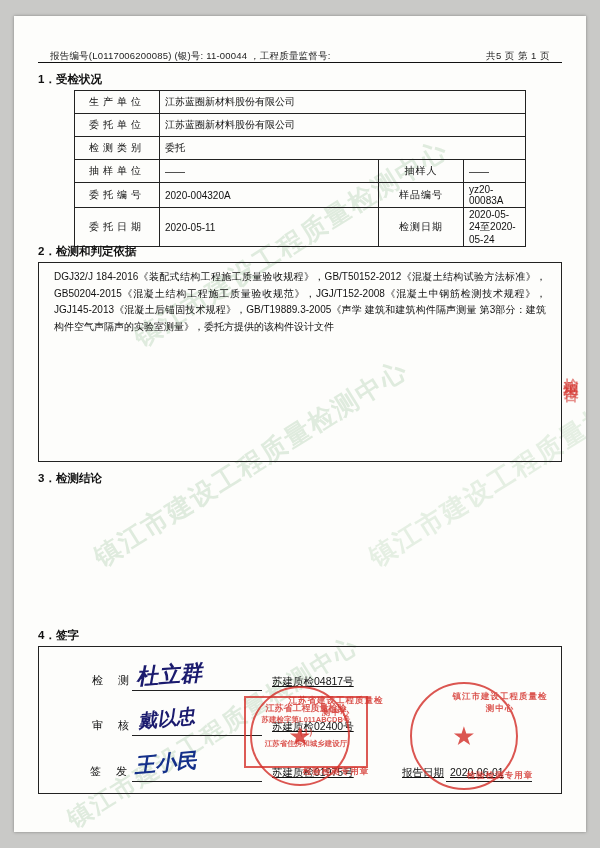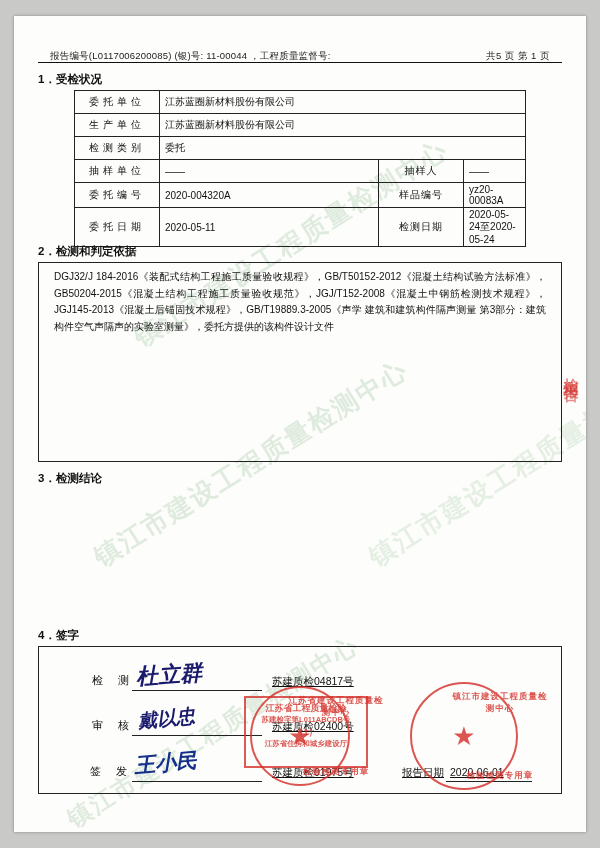--- a/index.html
+++ b/index.html
@@ -162,25 +162,25 @@
     <span class="hdr-left">报告编号(L0117006200085)  (银)号: 11-00044 ，工程质量监督号:</span>
     <span class="hdr-right">共5 页 第 1 页</span>
   </div>
   <div class="rule"></div>
 
   <div class="sec" style="top:56px">1．受检状况</div>
 
   <table class="grid" style="left:60px;top:74px;width:452px">
     <tbody>
     <tr>
+      <td class="lbl">生产单位</td>
+      <td class="val" colspan="3">江苏蓝圈新材料股份有限公司</td>
+    </tr>
+    <tr>
       <td class="lbl">委托单位</td>
-      <td class="val" colspan="3">江苏蓝圈新材料股份有限公司</td>
-    </tr>
-    <tr>
-      <td class="lbl">生产单位</td>
       <td class="val" colspan="3">江苏蓝圈新材料股份有限公司</td>
     </tr>
     <tr>
       <td class="lbl">检测类别</td>
       <td class="val" colspan="3">委托</td>
     </tr>
     <tr>
       <td class="lbl">抽样单位</td>
       <td class="val" style="width:208px">——</td>
       <td class="lbl tight" style="width:62px">抽样人</td>

